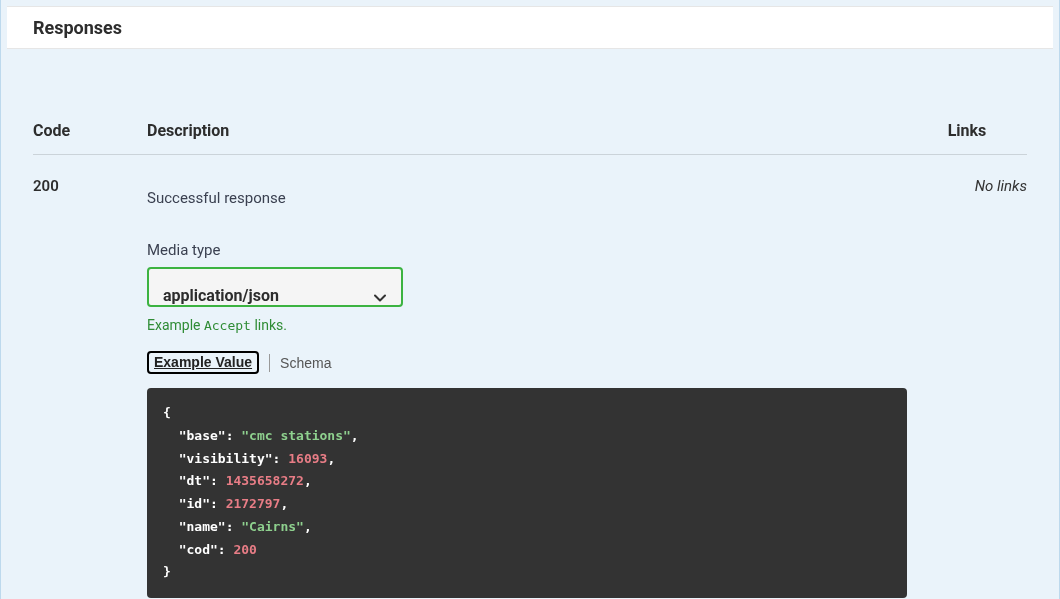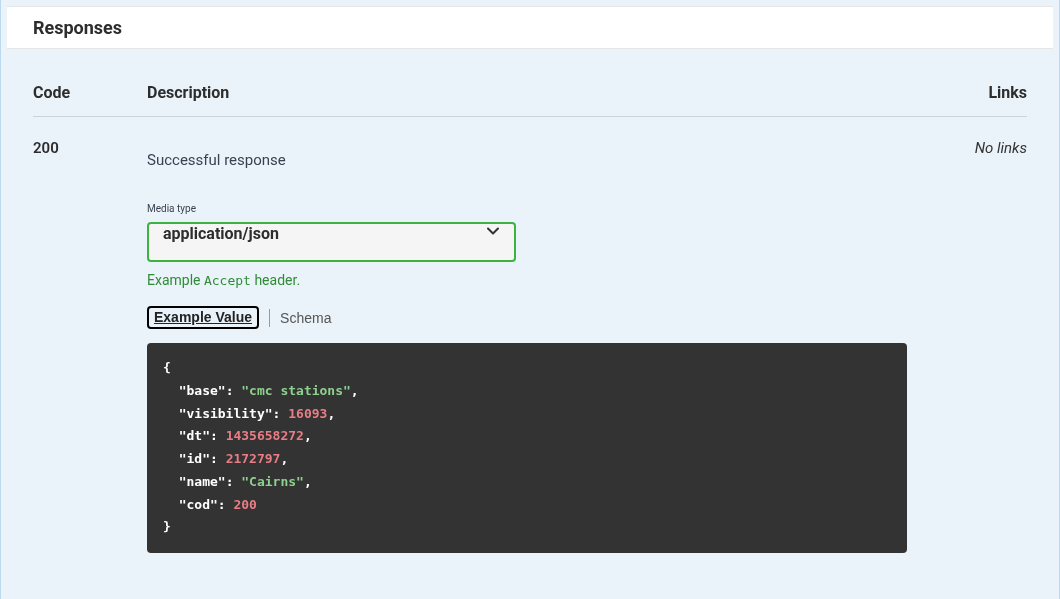--- a/index.html
+++ b/index.html
@@ -24,30 +24,31 @@
     border-bottom: 1px solid #e6e6e6;
     padding: 10px 26px;
   }
   .responses-header h3 {
     font-size: 18px;
     font-weight: 700;
     color: #2d2d2d;
   }
   .responses-body {
     padding: 0 26px;
+    margin-top: 38px;
   }
   .cols {
     display: flex;
     gap: 0;
     padding-top: 34px;
     border-bottom: 1px solid rgba(0,0,0,0.13);
   }
   .col-code { width: 114px; }
   .col-desc { flex: 1; }
-  .col-links { width: 120px; text-align: right; }
+  .col-links { width: 120px; text-align: center; }
   .col-head {
     font-size: 16px;
     font-weight: 700;
     color: #2d2d2d;
     padding-bottom: 14px;
   }
   .row {
     display: flex;
     padding-top: 22px;
   }
@@ -65,33 +66,33 @@
     font-size: 15px;
     color: #333;
   }
   .desc-text {
     font-size: 15px;
     padding-top: 12px;
     color: #3b4151;
   }
   .media-label {
     margin-top: 34px;
-    font-size: 10px;
+    font-size: 15px;
     color: #3b4151;
   }
   .select-wrap {
     margin-top: 8px;
-    width: 369px;
+    width: 256px;
     height: 40px;
     position: relative;
     border: 2px solid #3cb341;
     border-radius: 4px;
     background: #f5f5f5;
     display: flex;
-    align-items: flex-start;
+    align-items: flex-end;
     padding: 0 14px;
     cursor: pointer;
   }
   .select-wrap .value {
     flex: 1;
     font-size: 16px;
     font-weight: 700;
     color: #2d2d2d;
   }
   .select-wrap .chevron {
@@ -184,21 +185,21 @@
         <div class="select-wrap">
           <span class="value">application/json</span>
           <span class="chevron">
             <svg width="12" height="8" viewBox="0 0 12 8">
                 <path d="M1 1.5 L6 6.5 L11 1.5" stroke="#333" stroke-width="2" fill="none" stroke-linecap="round" stroke-linejoin="round"></path>
               </svg>
           </span>
         </div>
 
         <div class="accept-hint">
-          <span>Example </span><code>Accept</code><span> header.</span>
+          <span>Example </span><code>Accept</code><span> links.</span>
         </div>
 
         <div class="tabs">
           <button class="tab-active">Example Value</button>
           <div class="tab-sep"></div>
           <button class="tab-inactive">Schema</button>
         </div>
 
         <div class="example-block" id="example-block">
             <div class="line"><span class="p">{</span></div>

